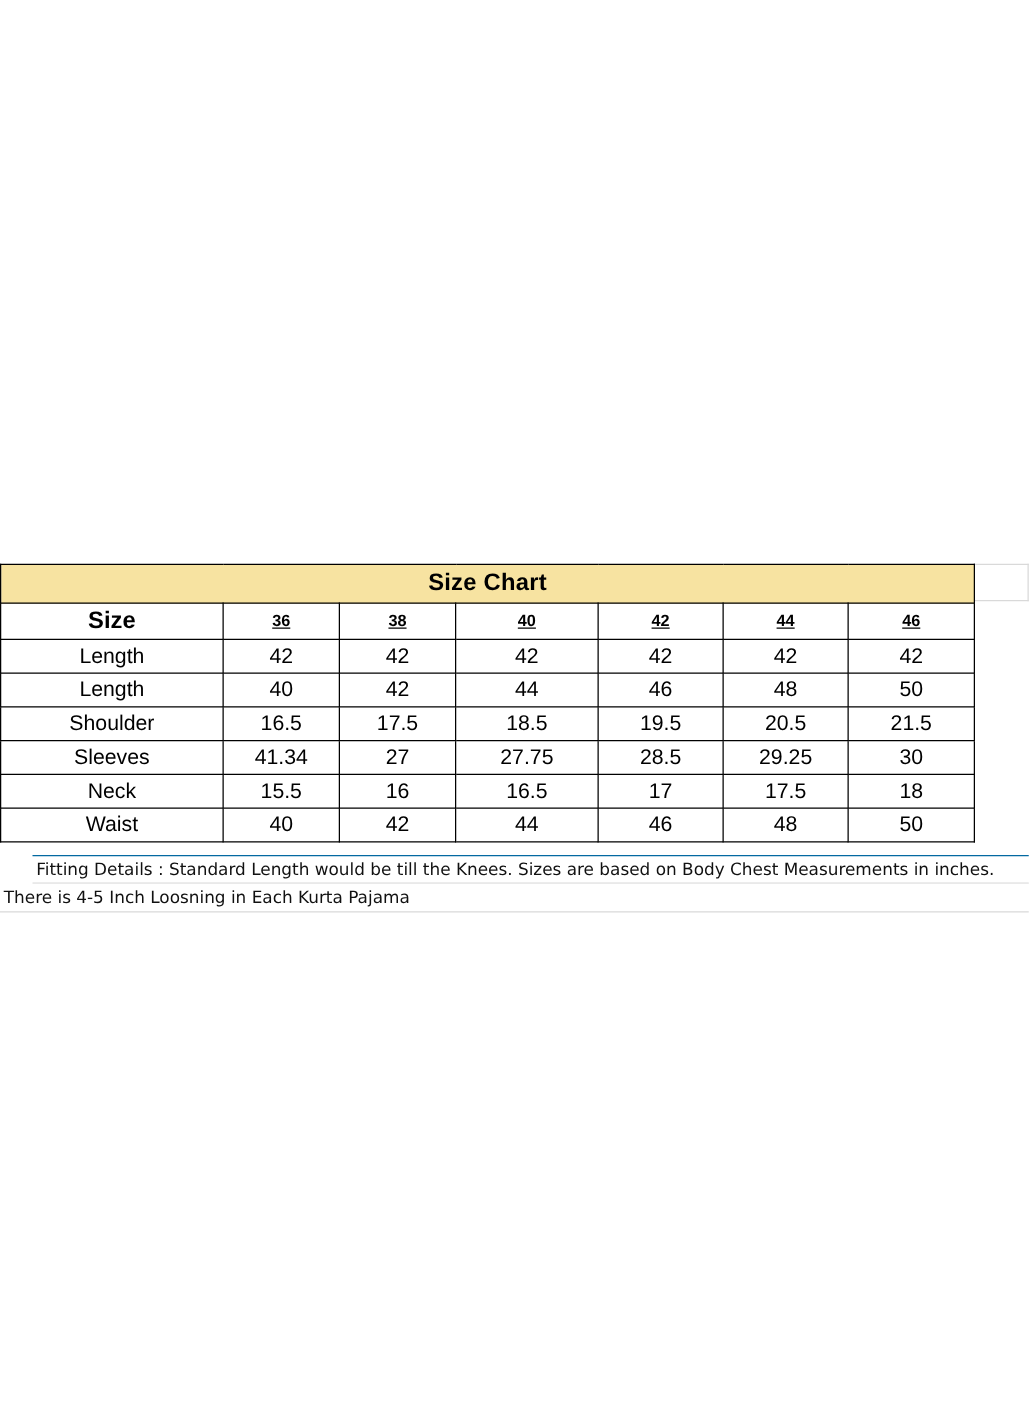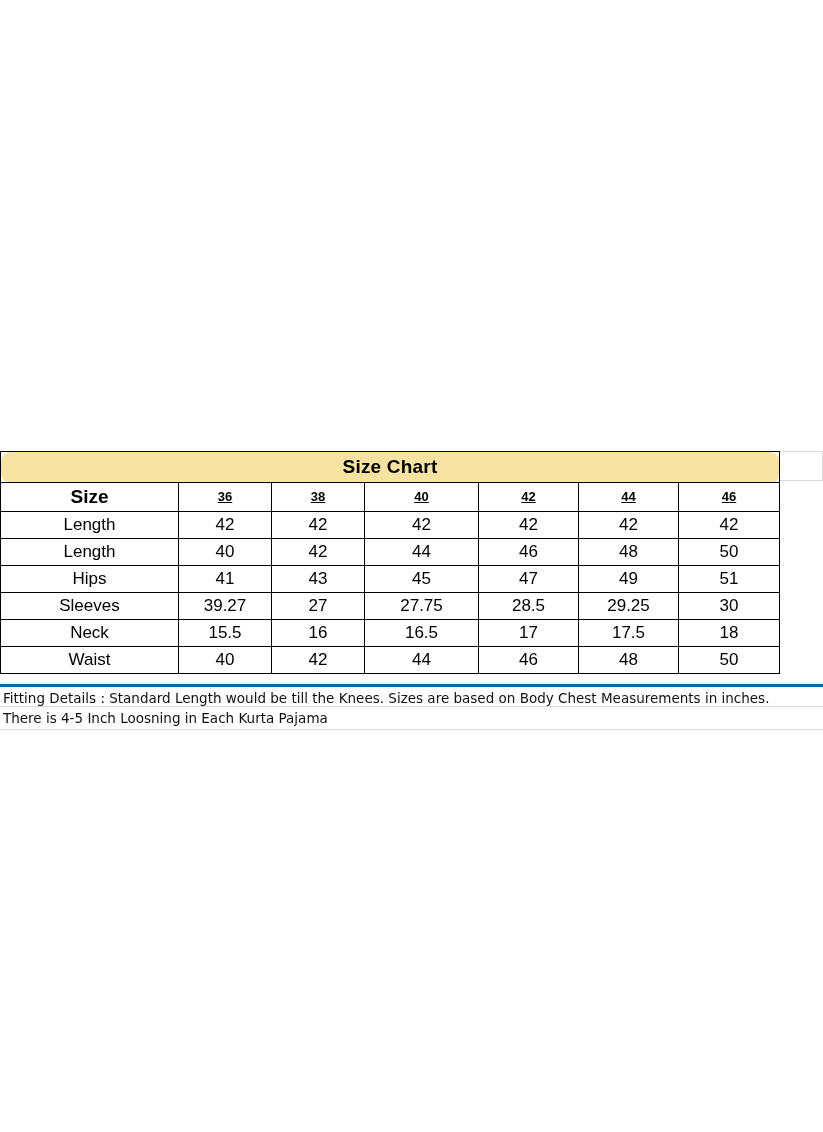--- a/index.html
+++ b/index.html
@@ -54,21 +54,20 @@
   col.c4 { width: 100px; }
   col.c5 { width: 100px; }
   col.c6 { width: 101px; }
   tr.title-row td {
     background: #f7e3a1;
     font-weight: bold;
     font-size: 19px;
     height: 30px;
     line-height: 30px;
     letter-spacing: 0.2px;
-    border-radius: 10px;
   }
   tr.header-row td {
     font-weight: bold;
     font-size: 13px;
     height: 28px;
     line-height: 28px;
   }
   tr.header-row td.size-label {
     font-weight: bold;
     font-size: 19px;
@@ -98,21 +97,22 @@
     font-family: "DejaVu Sans", sans-serif;
     color: #111111;
     border-bottom: 1px solid #d9d9d9;
     padding-left: 3px;
     box-sizing: border-box;
     background: #ffffff;
     white-space: nowrap;
     overflow: hidden;
   }
   .note-line:first-child {
-    border-top: 3px solid #0369a1;
+    border-top: 1px solid #0369a1;
+    margin-left: 26px;
   }
   
   #right-gutter {
     position: absolute;
     left: 779px;
     top: 451px;
     width: 44px;
     height: 30px;
     background: #ffffff;
     border-top: 1px solid #d9d9d9;
@@ -166,34 +166,34 @@
         <tr>
           <td class="row-label">Length</td>
           <td class="val">40</td>
           <td class="val">42</td>
           <td class="val">44</td>
           <td class="val">46</td>
           <td class="val">48</td>
           <td class="val">50</td>
         </tr>
 
-
-        <tr>
-          <td class="row-label">Hips</td>
-          <td class="val">41</td>
-          <td class="val">43</td>
-          <td class="val">45</td>
-          <td class="val">47</td>
-          <td class="val">49</td>
-          <td class="val">51</td>
-        </tr>
+        <tr>
+          <td class="row-label">Shoulder</td>
+          <td class="val">16.5</td>
+          <td class="val">17.5</td>
+          <td class="val">18.5</td>
+          <td class="val">19.5</td>
+          <td class="val">20.5</td>
+          <td class="val">21.5</td>
+        </tr>
+
 
         <tr>
           <td class="row-label">Sleeves</td>
-          <td class="val">39.27</td>
+          <td class="val">41.34</td>
           <td class="val">27</td>
           <td class="val">27.75</td>
           <td class="val">28.5</td>
           <td class="val">29.25</td>
           <td class="val">30</td>
         </tr>
 
         <tr>
           <td class="row-label">Neck</td>
           <td class="val">15.5</td>

